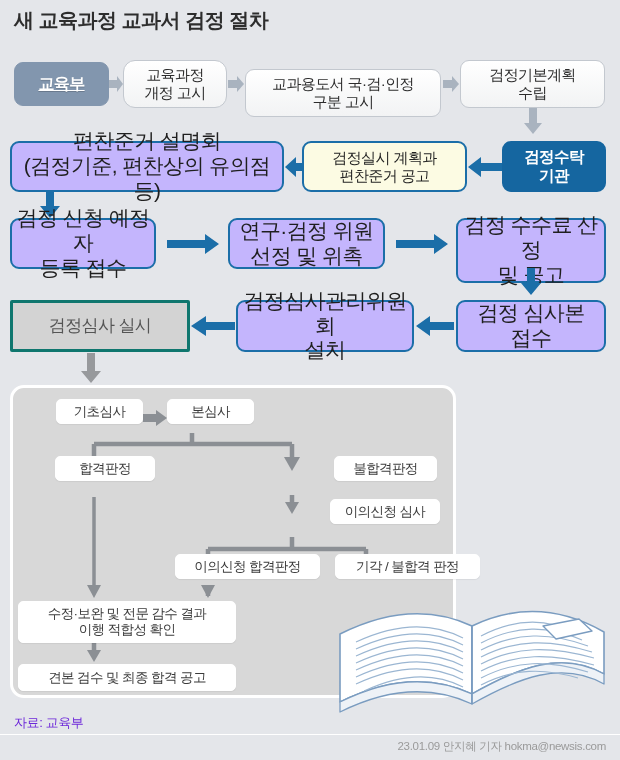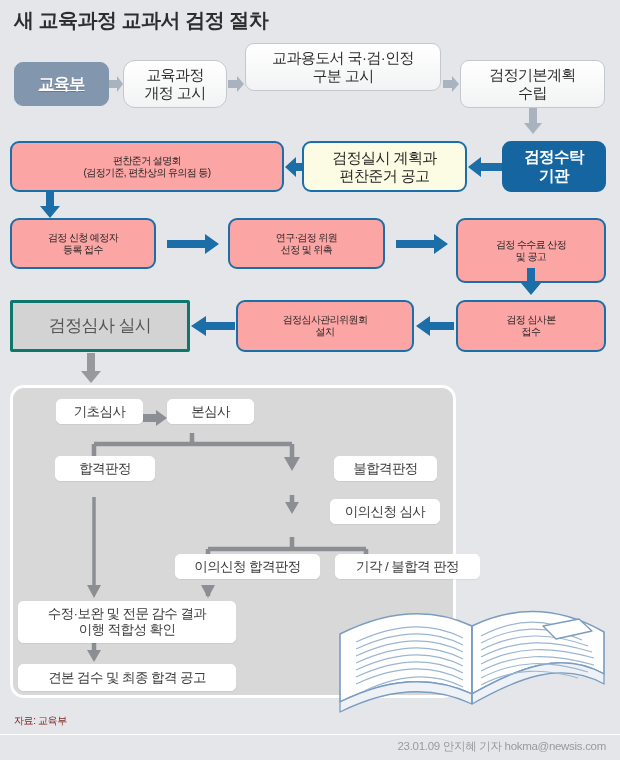--- a/index.html
+++ b/index.html
@@ -63,24 +63,24 @@
     border: 1.5px solid #8296ae;
     color: #ffffff;
     font-size: 16px;
     font-weight: bold;
     text-shadow: 0 1px 1px rgba(0,0,0,.18);
     text-decoration: underline;
   }
 
   
   .box--blue-outline {
-    background: #fca5a5;
+    background: #c4b5fd;
     border: 2px solid #1b6ea8;
     color: #1f1f1f;
-    font-size: 10px;
+    font-size: 21px;
   }
 
   
   .box--yellow {
     background: #fcfbe3;
     border: 2px solid #1b6ea8;
     color: #1f1f1f;
     font-size: 15px;
   }
 
@@ -125,22 +125,22 @@
   .arrow svg { display: block; }
 
   
   .book { position: absolute; }
 
   
   .source {
     position: absolute;
     left: 14px;
     top: 714px;
-    font-size: 10px;
-    color: #7f1d1d;
+    font-size: 13px;
+    color: #6d28d9;
     letter-spacing: -0.4px;
   }
   .credit {
     position: absolute;
     right: 14px;
     top: 739px;
     font-size: 11.5px;
     color: #9a9a9a;
     letter-spacing: -0.3px;
   }
@@ -168,21 +168,21 @@
 
   <div class="box box--plain" style="left:123px; top:60px; width:104px; height:48px;border-radius:12px;">교육과정
 개정 고시</div>
 
   <div class="arrow" style="left:228px; top:76px; width:16px; height:16px;">
     <svg width="16" height="16" viewBox="0 0 16 16">
         <path d="M0 4 L9 4 L9 0 L16 8 L9 16 L9 12 L0 12 Z" fill="#a9b3bf"></path>
       </svg>
   </div>
 
-  <div class="box box--plain" style="left:245px; top:43px; width:196px; height:48px;">교과용도서 국·검·인정
+  <div class="box box--plain" style="left:245px; top:69px; width:196px; height:48px;">교과용도서 국·검·인정
 구분 고시</div>
 
   <div class="arrow" style="left:443px; top:76px; width:16px; height:16px;">
     <svg width="16" height="16" viewBox="0 0 16 16">
         <path d="M0 4 L9 4 L9 0 L16 8 L9 16 L9 12 L0 12 Z" fill="#a9b3bf"></path>
       </svg>
   </div>
 
   <div class="box box--plain" style="left:460px; top:60px; width:145px; height:48px;">검정기본계획
 수립</div>

